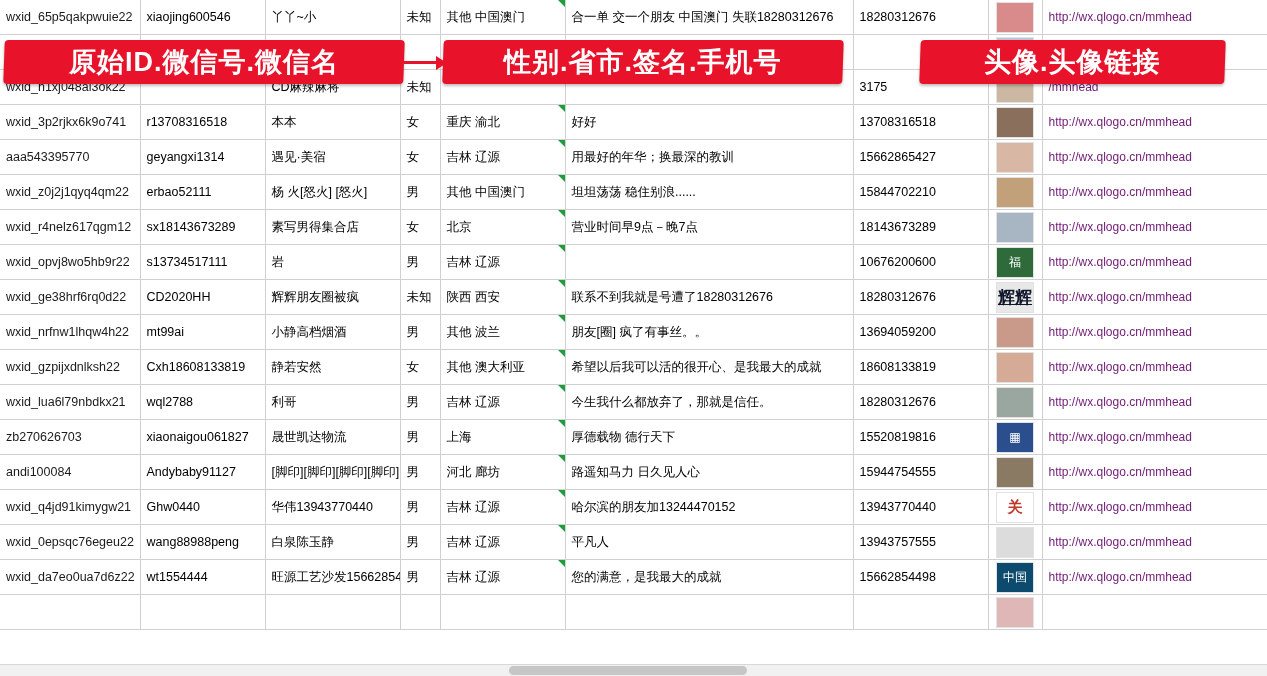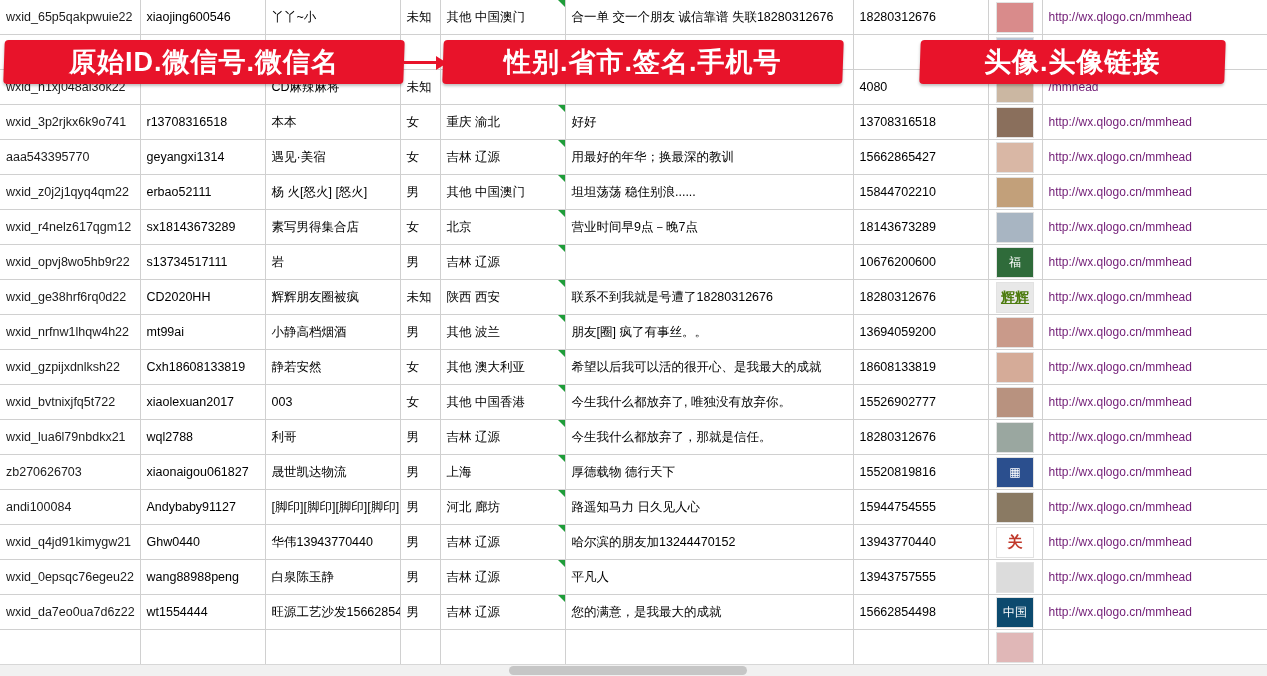--- a/index.html
+++ b/index.html
@@ -201,21 +201,21 @@
       <col class="c-avatar">
       <col class="c-link">
     </colgroup>
     <tbody id="rows-body">
         <tr>
           <td class="cell-origid">wxid_65p5qakpwuie22</td>
           <td class="cell-wxid">xiaojing600546</td>
           <td class="cell-nickname">丫丫~小</td>
           <td class="cell-gender">未知</td>
           <td class="cell-region">其他 中国澳门<span class="tri-green"></span></td>
-          <td class="cell-sign">合一单 交一个朋友 诚信靠谱 失联18280312676</td>
+          <td class="cell-sign">合一单 交一个朋友 中国澳门 失联18280312676</td>
           <td class="cell-phone">18280312676</td>
           <td class="cell-avatar">
             <div class="avatar-box" style="background: rgb(217, 139, 139);"></div>
           </td>
           <td class="cell-link">http://wx.qlogo.cn/mmhead</td>
         </tr>
         <tr>
           <td class="cell-origid"></td>
           <td class="cell-wxid"></td>
           <td class="cell-nickname"></td>
@@ -228,21 +228,21 @@
           </td>
           <td class="cell-link">mmhead</td>
         </tr>
         <tr>
           <td class="cell-origid">wxid_h1xj048al3ok22</td>
           <td class="cell-wxid"></td>
           <td class="cell-nickname">CD麻辣麻将</td>
           <td class="cell-gender">未知</td>
           <td class="cell-region"></td>
           <td class="cell-sign"></td>
-          <td class="cell-phone">4080</td>
+          <td class="cell-phone">3175</td>
           <td class="cell-avatar">
             <div class="avatar-box" style="background: rgb(203, 183, 162);"></div>
           </td>
           <td class="cell-link">/mmhead</td>
         </tr>
         <tr>
           <td class="cell-origid">wxid_3p2rjkx6k9o741</td>
           <td class="cell-wxid">r13708316518</td>
           <td class="cell-nickname">本本</td>
           <td class="cell-gender">女</td>
@@ -311,21 +311,21 @@
         <tr>
           <td class="cell-origid">wxid_ge38hrf6rq0d22</td>
           <td class="cell-wxid">CD2020HH</td>
           <td class="cell-nickname">辉辉朋友圈被疯</td>
           <td class="cell-gender">未知</td>
           <td class="cell-region">陕西 西安<span class="tri-green"></span></td>
           <td class="cell-sign">联系不到我就是号遭了18280312676</td>
           <td class="cell-phone">18280312676</td>
           <td class="cell-avatar">
             <div class="avatar-box" style="background: rgb(232, 232, 232);">
-              <span class="glyph" style="color: #4d7c0f; font-weight: bold; font-size: 14px; text-decoration: underline;">辉辉</span>
+              <span class="glyph" style="color: #0f172a; font-weight: bold; font-size: 17px; text-decoration: underline;">辉辉</span>
             </div>
           </td>
           <td class="cell-link">http://wx.qlogo.cn/mmhead</td>
         </tr>
         <tr>
           <td class="cell-origid">wxid_nrfnw1lhqw4h22</td>
           <td class="cell-wxid">mt99ai</td>
           <td class="cell-nickname">小静高档烟酒</td>
           <td class="cell-gender">男</td>
           <td class="cell-region">其他 波兰<span class="tri-green"></span></td>
@@ -343,33 +343,20 @@
           <td class="cell-gender">女</td>
           <td class="cell-region">其他 澳大利亚<span class="tri-green"></span></td>
           <td class="cell-sign">希望以后我可以活的很开心、是我最大的成就</td>
           <td class="cell-phone">18608133819</td>
           <td class="cell-avatar">
             <div class="avatar-box" style="background: rgb(213, 171, 152);"></div>
           </td>
           <td class="cell-link">http://wx.qlogo.cn/mmhead</td>
         </tr>
         <tr>
-          <td class="cell-origid">wxid_bvtnixjfq5t722</td>
-          <td class="cell-wxid">xiaolexuan2017</td>
-          <td class="cell-nickname">003</td>
-          <td class="cell-gender">女</td>
-          <td class="cell-region">其他 中国香港<span class="tri-green"></span></td>
-          <td class="cell-sign">今生我什么都放弃了, 唯独没有放弃你。</td>
-          <td class="cell-phone">15526902777</td>
-          <td class="cell-avatar">
-            <div class="avatar-box" style="background: rgb(184, 146, 127);"></div>
-          </td>
-          <td class="cell-link">http://wx.qlogo.cn/mmhead</td>
-        </tr>
-        <tr>
           <td class="cell-origid">wxid_lua6l79nbdkx21</td>
           <td class="cell-wxid">wql2788</td>
           <td class="cell-nickname">利哥</td>
           <td class="cell-gender">男</td>
           <td class="cell-region">吉林 辽源<span class="tri-green"></span></td>
           <td class="cell-sign">今生我什么都放弃了，那就是信任。</td>
           <td class="cell-phone">18280312676</td>
           <td class="cell-avatar">
             <div class="avatar-box" style="background: rgb(154, 167, 160);"></div>
           </td>

